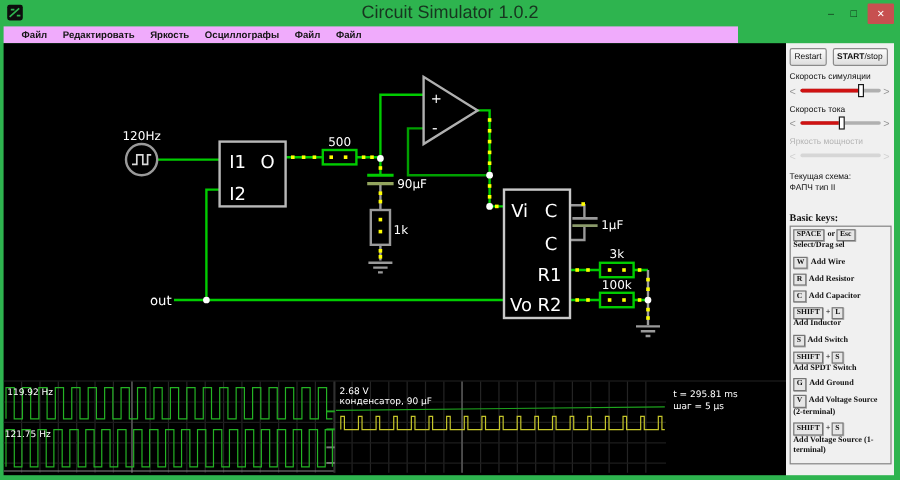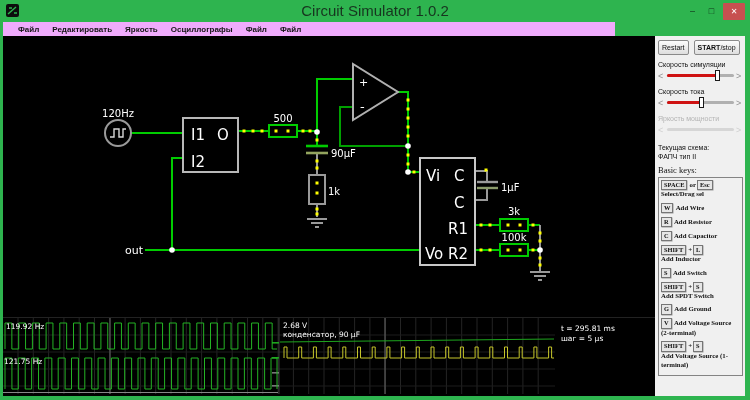--- a/index.html
+++ b/index.html
@@ -40,21 +40,21 @@
   .slider-row{display:flex;align-items:center;height:13px;margin-top:1px}
   .arrow{font-size:9px;color:#909090;line-height:10px;width:7px}
   .arrow.l::before{content:"<"}
   .arrow.r::before{content:">"}
   .slider-row.disabled .arrow{color:#cfcfcf}
   .track{position:relative;flex:1;height:3px;background:#b0b0b0;margin:0 2px;border-radius:2px}
   .slider-row.disabled .track{background:#d6d6d6}
   .fill{position:absolute;left:0;top:0;height:3px;background:#cf1212;border-radius:2px}
   .handle{position:absolute;top:-4px;width:5px;height:11px;background:#fff;border:1px solid #1a1a1a;box-sizing:border-box}
   .cur-circuit{margin-top:7px;line-height:1.35}
-  .keys-title{margin-top:3px;font-family:"Liberation Serif",serif;font-weight:normal;font-size:8.5px}
+  .keys-title{margin-top:14px;font-family:"Liberation Serif",serif;font-weight:bold;font-size:8.5px}
   .keys-panel{border:1px solid #848484;margin-top:2px;padding:2px 2px;background:#f0f0f0;
     font-family:"Liberation Serif",serif;font-weight:bold;font-size:6.8px;line-height:1.3;color:#111}
   .key-item{margin-bottom:3.5px}
   .kbd{display:inline-block;border:1px solid #767676;background:#e6e6e6;padding:0 2px;
     font-size:6.4px;line-height:8.5px;margin-right:1px;box-shadow:0.5px 0.5px 0 #999}
   .kjoin{margin:0 1px}
   .kdesc-block{display:block}
 </style>
 </head>
 <body>

